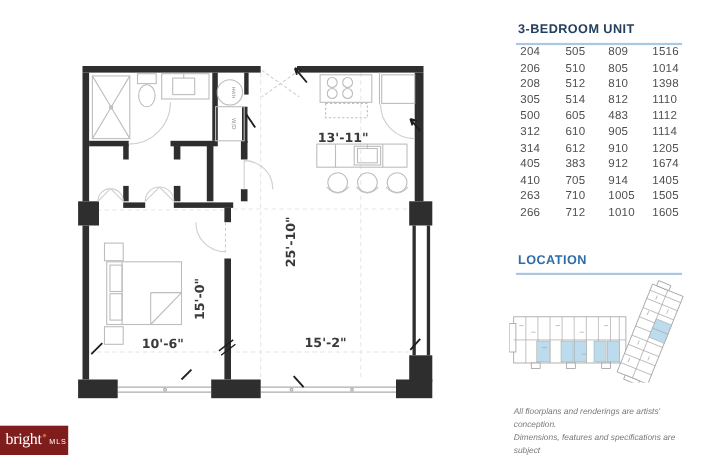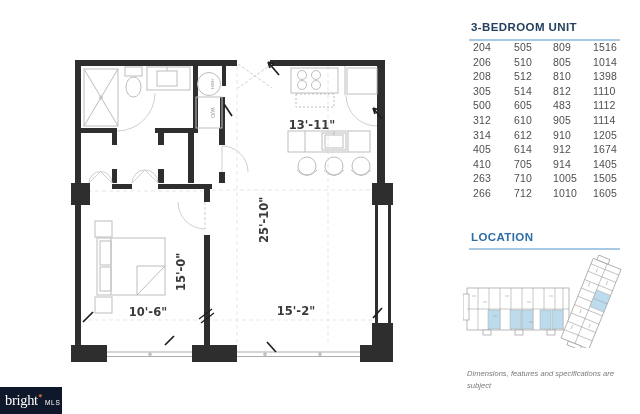--- a/index.html
+++ b/index.html
@@ -17,21 +17,21 @@
   #hdr-location{left:471px;top:231px;color:var(--header-blue);}
   .rule{position:absolute;left:469px;width:151px;height:2px;background:var(--underline-blue);}
   #rule-units{top:39px;}
   #rule-location{top:248px;}
   #unit-grid{position:absolute;left:473px;top:41px;display:grid;
              grid-template-columns:41px 39px 40px 47px;grid-auto-rows:14.6px;}
   .unit-num{font-size:10.5px;font-weight:500;color:#4f4f4f;letter-spacing:.2px;}
   #disclaimer{position:absolute;left:467px;top:368px;width:166px;
               font-size:7.6px;font-style:italic;color:#7a7a7a;line-height:12px;}
   
-  #watermark{position:absolute;left:0;top:387px;width:62px;height:27px;background:#0f172a;
+  #watermark{position:absolute;left:0;top:387px;width:62px;height:27px;background:#7f1d1d;
              display:flex;align-items:center;}
   #wm-brand{font-family:"Liberation Serif",serif;color:#fff;font-size:14.5px;margin-left:5px;
             letter-spacing:-0.3px;}
   #wm-star{color:#e8703a;font-size:6px;position:relative;top:-5px;left:0px;}
   #wm-mls{color:#fff;font-size:6.5px;letter-spacing:.8px;margin-left:2px;position:relative;top:2px;}
   
   svg{position:absolute;}
   .wall{fill:#2e2e2e;stroke:none;}
   .fixture{stroke:#bdbdbd;stroke-width:1;fill:none;}
   .arc{stroke:#cfcfcf;stroke-width:1;fill:none;}
@@ -235,21 +235,21 @@
       <span class="unit-num">1112</span>
       <span class="unit-num">312</span>
       <span class="unit-num">610</span>
       <span class="unit-num">905</span>
       <span class="unit-num">1114</span>
       <span class="unit-num">314</span>
       <span class="unit-num">612</span>
       <span class="unit-num">910</span>
       <span class="unit-num">1205</span>
       <span class="unit-num">405</span>
-      <span class="unit-num">614</span>
+      <span class="unit-num">383</span>
       <span class="unit-num">912</span>
       <span class="unit-num">1674</span>
       <span class="unit-num">410</span>
       <span class="unit-num">705</span>
       <span class="unit-num">914</span>
       <span class="unit-num">1405</span>
       <span class="unit-num">263</span>
       <span class="unit-num">710</span>
       <span class="unit-num">1005</span>
       <span class="unit-num">1505</span>
@@ -284,20 +284,21 @@
       <rect class="bldg" x="86" y="4" width="5" height="12"></rect>
       <path class="bldg-line" d="M0,15 H86"></path>
       <path class="bldg-line" d="M9,0 V30 M18,0 V30 M27,0 V30 M36,0 V30 M45,0 V30 M54,0 V30 M63,0 V30 M72,0 V30 M80,0 V30"></path>
       <rect class="hl" x="40" y="15" width="9" height="15"></rect>
       <rect class="hl" x="49" y="15" width="9" height="15"></rect>
       <path class="bldg-line" d="M12,6 h4 M30,8 h4 M58,6 h4 M74,8 h4 M20,22 h4 M66,22 h4"></path>
     </g>
   </svg>
 
   <div id="disclaimer">
+    <div>All floorplans and renderings are artists' conception.</div>
     <div>Dimensions, features and specifications are subject</div>
 
   </div>
 
   <div id="watermark">
     <span id="wm-brand">bright</span>
     <span id="wm-star">✷</span>
     <span id="wm-mls">MLS</span>
   </div>
 

